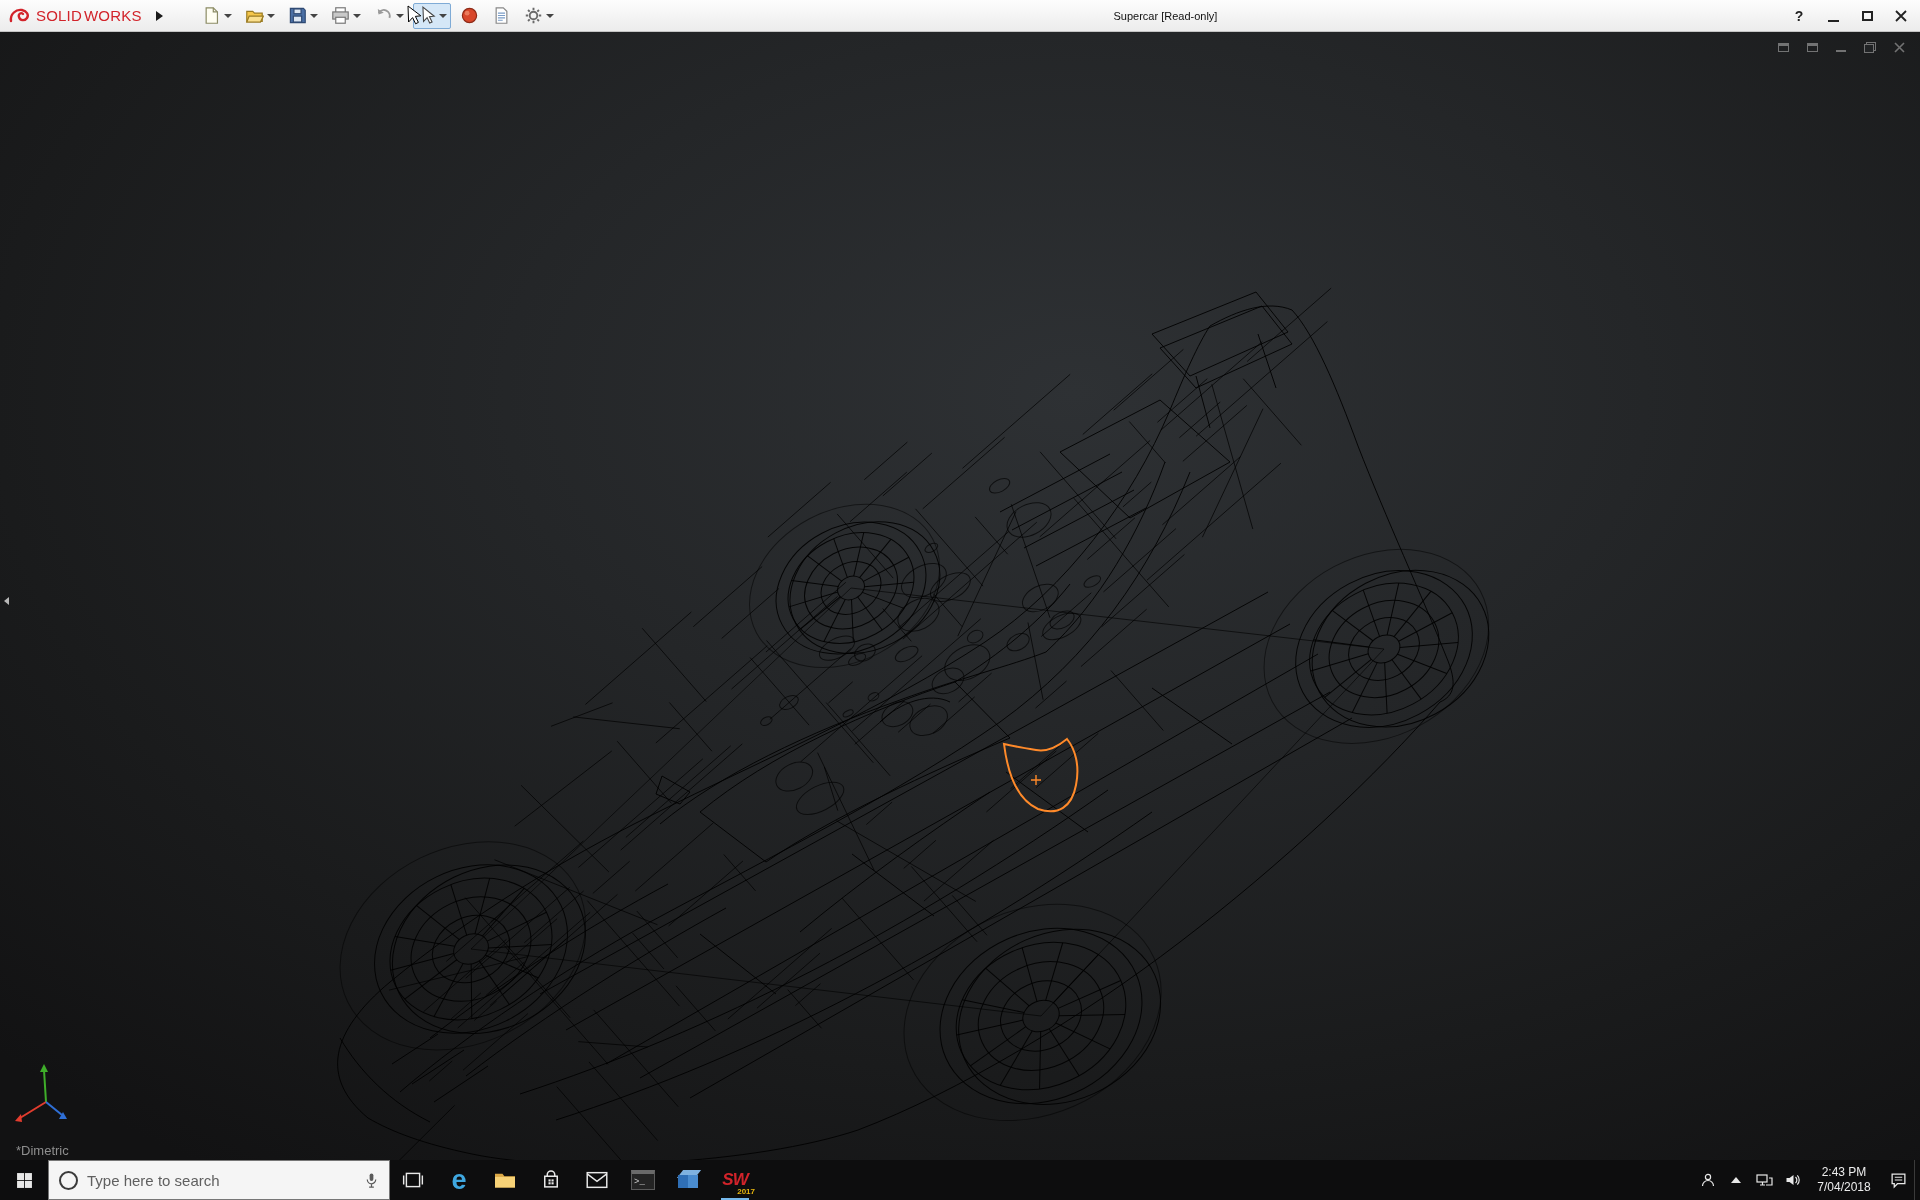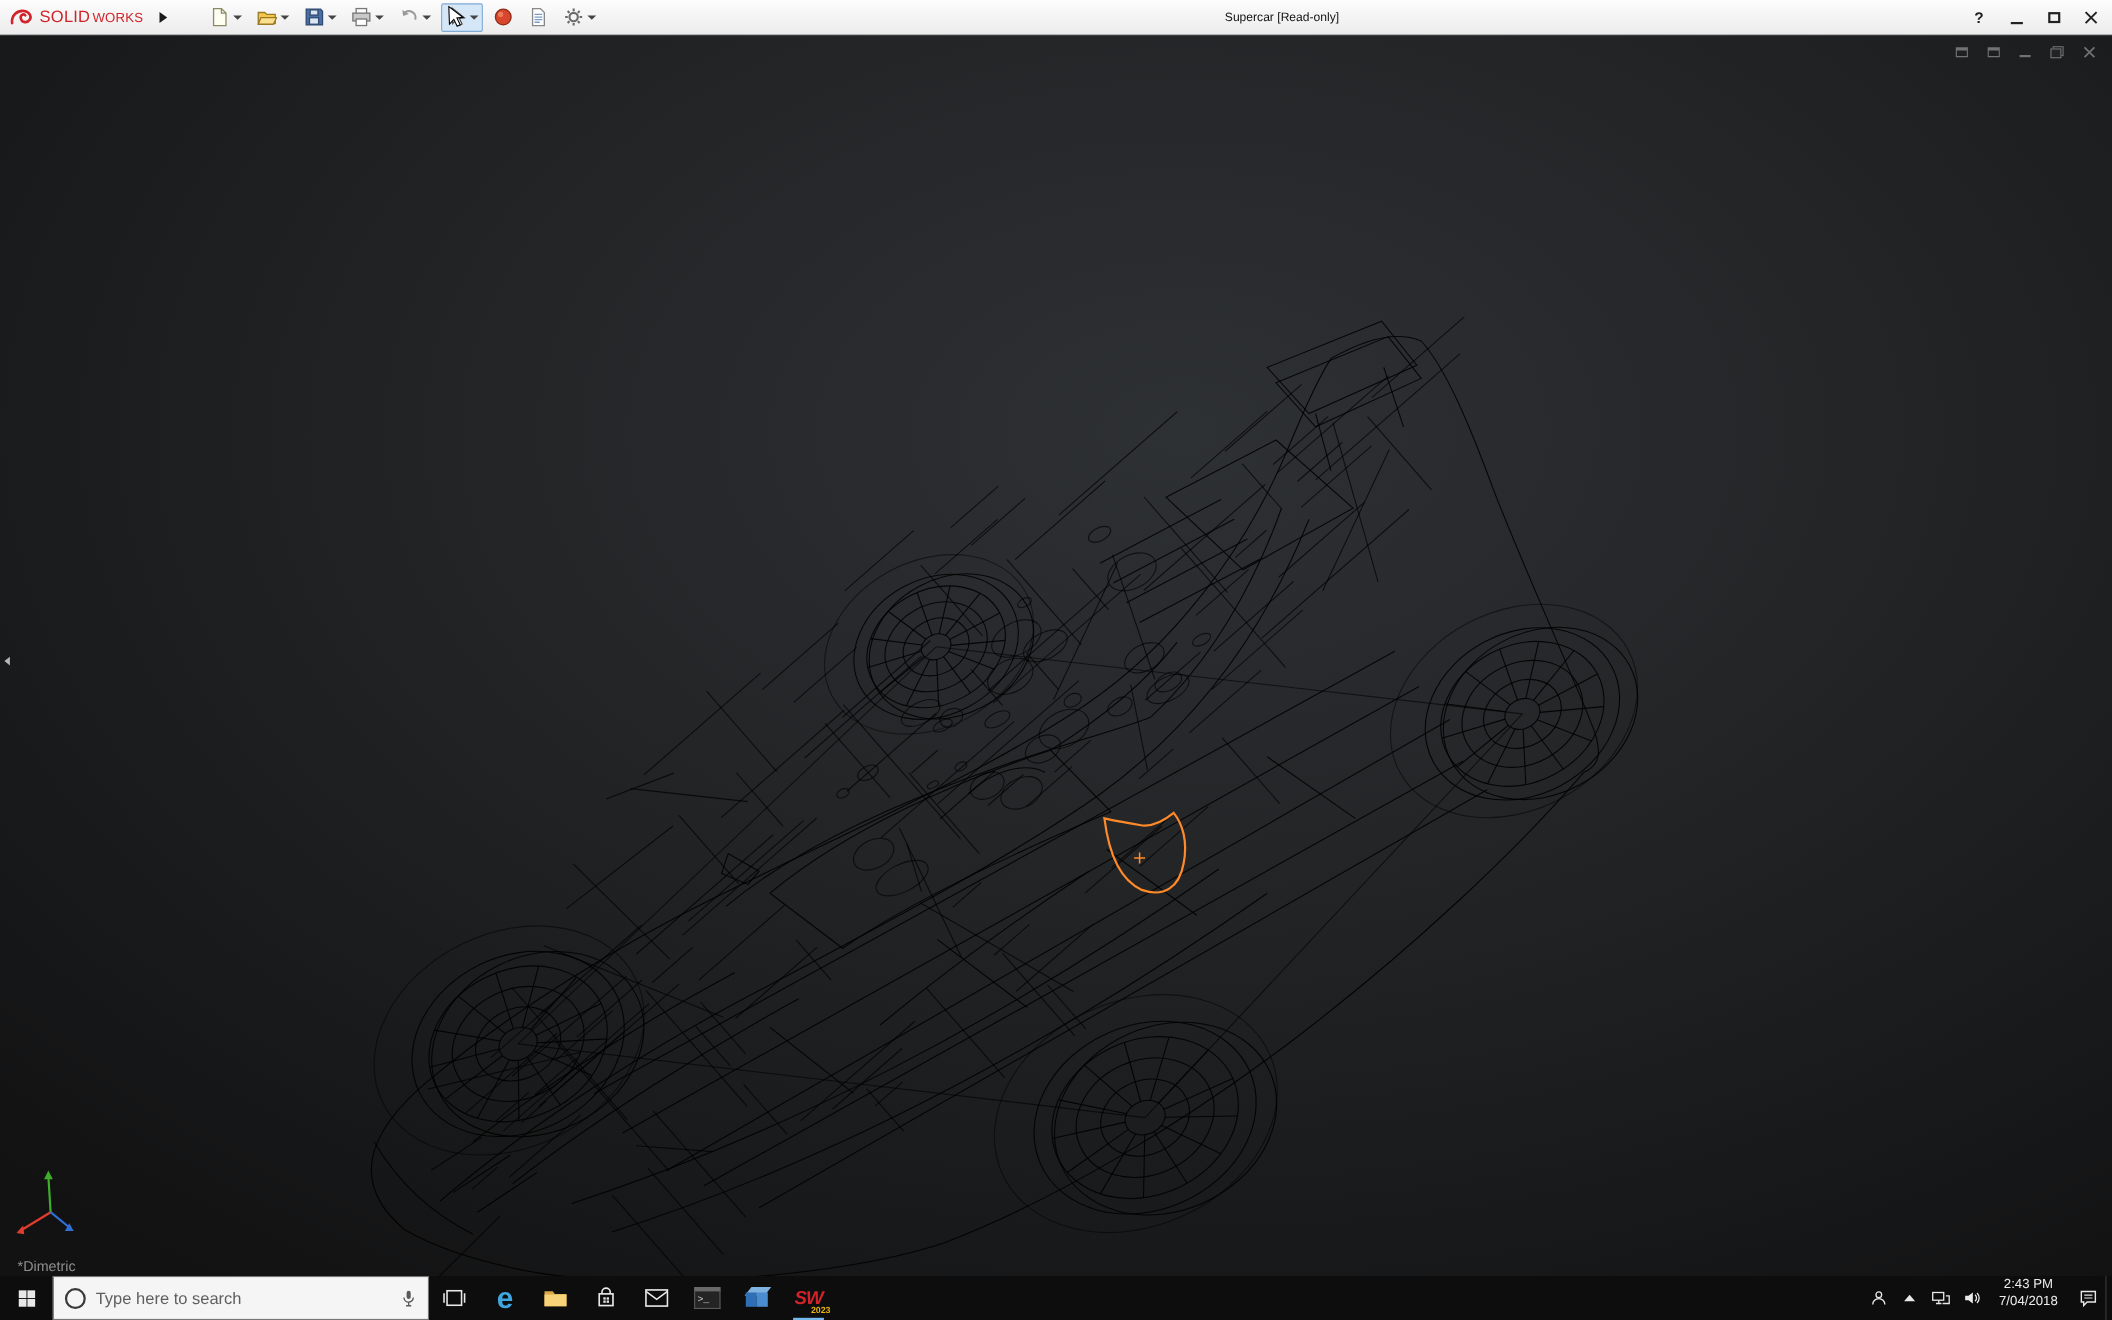--- a/index.html
+++ b/index.html
@@ -2,21 +2,21 @@
 <html><head>
 <meta charset="utf-8">
 <style>
   *{margin:0;padding:0;box-sizing:border-box}
   html,body{width:1920px;height:1200px;overflow:hidden;background:#000;font-family:"Liberation Sans",sans-serif;}
 
   
   .titlebar{position:absolute;top:0;left:0;width:1920px;height:32px;background:linear-gradient(#fdfdfd,#ececec);border-bottom:1px solid #c4c4c4;display:flex;align-items:center;z-index:30}
   .logo{display:flex;align-items:center;gap:2px;padding-left:8px}
   .logo-solid{color:#d2232a;font-weight:400;font-size:15px;letter-spacing:.2px}
-  .logo-works{color:#d2232a;font-weight:400;font-size:12px;letter-spacing:.2px}
+  .logo-works{color:#d2232a;font-weight:400;font-size:15px;letter-spacing:.2px}
   .menu-expander{width:20px;height:26px;display:flex;align-items:center;justify-content:center;margin-left:8px;cursor:pointer}
   .menu-expander::after{content:"";border-left:7px solid #1a1a1a;border-top:5px solid transparent;border-bottom:5px solid transparent}
   .toolbar{display:flex;align-items:center;margin-left:28px;gap:5px}
   .tool-btn{display:flex;align-items:center;height:26px;padding:2px 3px;border:1px solid transparent;border-radius:2px}
   .tool-btn.active{background:#d5e7f7;border-color:#7fabd6}
   .tool-btn svg{width:19px;height:19px;display:block}
   .dd{margin-left:3px;border-left:4px solid transparent;border-right:4px solid transparent;border-top:4px solid #444}
   .titlebar-title{position:absolute;left:60.7%;transform:translateX(-50%);font-size:11px;color:#111;line-height:32px;white-space:nowrap}
   .win-controls{position:absolute;right:2px;top:0;height:32px;display:flex;align-items:center}
   .win-btn{width:34px;height:32px;display:flex;align-items:center;justify-content:center;color:#222;font-size:14px;font-weight:700}
@@ -52,21 +52,21 @@
   .sw-year{position:absolute;bottom:4px;right:3px;font-size:8px;color:#e8b60f;font-weight:700}
   .run-indicator{position:absolute;bottom:0;left:9px;right:9px;height:2px;background:#76b9ed}
   .term-icon{width:24px;height:20px;background:#242424;border:1px solid #5a5a5a;border-top:4px solid #6a6a6a;color:#cfcfcf;font-size:9px;font-family:"Liberation Mono",monospace;display:flex;align-items:center;padding-left:2px}
   .cube{position:relative;width:22px;height:22px}
   .cube i{position:absolute;display:block}
   .cube .top{left:2px;top:1px;width:18px;height:8px;background:#7fb2e0;transform:skewX(-38deg)}
   .cube .lft{left:0px;top:6px;width:10px;height:13px;background:#2f6fb6}
   .cube .rgt{left:10px;top:6px;width:10px;height:13px;background:#4a8ccf}
   .tray{margin-left:auto;display:flex;align-items:stretch}
   .tray-btn{width:28px;display:flex;align-items:center;justify-content:center}
-  .clock{width:76px;display:flex;flex-direction:column;align-items:center;justify-content:flex-start;color:#ececec;font-size:12px;line-height:15px}
+  .clock{width:76px;display:flex;flex-direction:column;align-items:center;justify-content:center;color:#ececec;font-size:12px;line-height:15px}
   .show-desktop{width:6px;border-left:1px solid #3a3a3a}
   .chev-up{border-left:5px solid transparent;border-right:5px solid transparent;border-bottom:6px solid #e8e8e8}
 </style>
 </head>
 <body>
 
 <div class="titlebar">
   <div class="logo">
     <svg width="26" height="18" viewBox="0 0 26 18">
       <path d="M3 14 C2 7 8 2 14 3 C19 4 21 8 19 11 C17 14 12 14 11 10 C10 7 13 5 15 7" fill="none" stroke="#d2232a" stroke-width="2.4" stroke-linecap="round"></path>
@@ -535,21 +535,21 @@
   </div>
   <div class="tb-btn">
     <span class="cube">
         <i class="top"></i>
         <i class="lft"></i>
         <i class="rgt"></i>
       </span>
   </div>
   <div class="tb-btn">
     <span class="sw-glyph">SW</span>
-    <span class="sw-year">2023</span>
+    <span class="sw-year">2017</span>
     <span class="run-indicator"></span>
   </div>
 
   <div class="tray">
     <div class="tray-btn">
       <svg width="16" height="16" viewBox="0 0 16 16">
         <circle cx="8" cy="5" r="2.6" fill="none" stroke="#e8e8e8" stroke-width="1.2"></circle>
         <path d="M2.5 14a5.5 5.5 0 0 1 11 0" fill="none" stroke="#e8e8e8" stroke-width="1.2"></path>
       </svg>
     </div>

